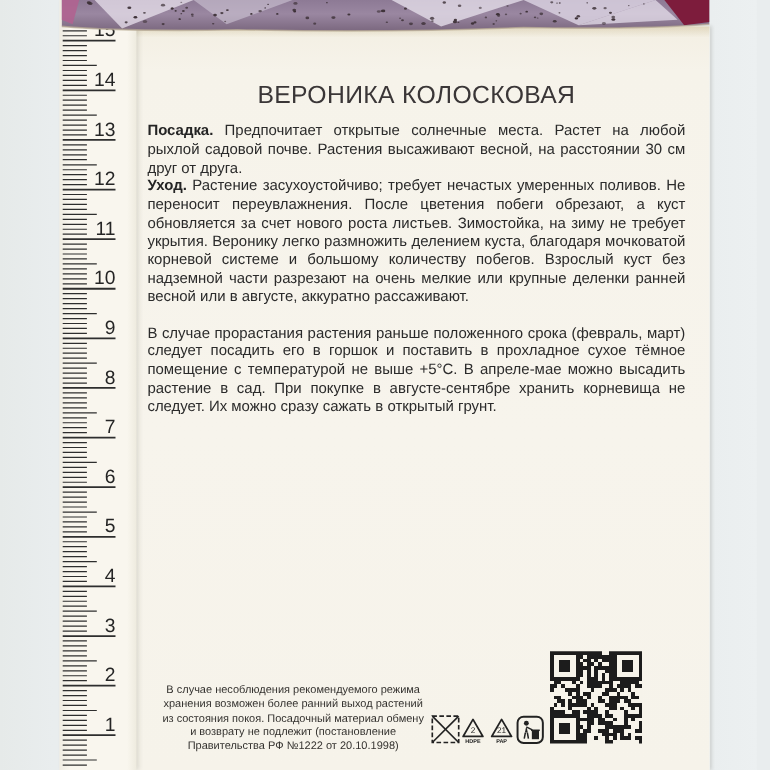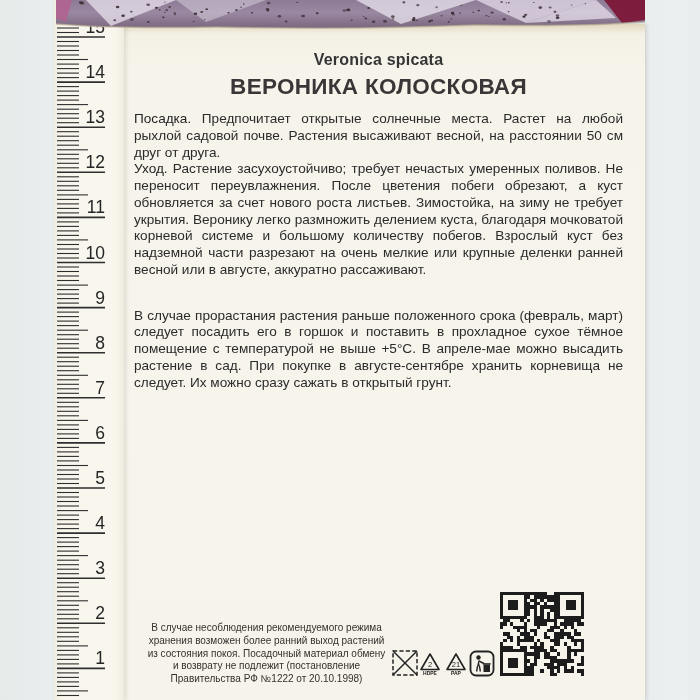--- a/index.html
+++ b/index.html
@@ -34,31 +34,31 @@
   .ruler svg{position:absolute;left:0;top:0;}
   
   .seed-band{position:absolute;left:56px;top:0;width:589px;height:36px;}
   
   .latin-name{
     position:absolute;left:134px;top:51px;width:489px;
     text-align:center;font-size:16px;font-weight:bold;color:#353535;letter-spacing:.2px;
   }
   .ru-name{
     position:absolute;left:134px;top:74px;width:489px;
-    text-align:center;font-size:22.5px;font-weight:bold;color:#3a3637;letter-spacing:.3px;
+    text-align:center;font-size:22.5px;font-weight:normal;color:#3a3637;letter-spacing:.3px;
   }
   
   .body-text{
     position:absolute;left:134px;top:111px;width:489px;
     font-size:13.6px;line-height:16.75px;color:var(--ink);
     text-align:justify;
   }
   .body-text p{margin:0;}
-  .body-text p.gap-before{margin-top:29px;}
-  .body-text b{font-weight:normal;color:#242424;}
+  .body-text p.gap-before{margin-top:16px;}
+  .body-text b{font-weight:bold;color:#242424;}
   
   .disclaimer{
     position:absolute;left:145px;top:622px;width:243px;
     font-size:10px;line-height:12.8px;color:#33312e;text-align:center;
   }
   .footer-icons{position:absolute;left:0;top:0;}
   .icon-abs{position:absolute;}
   .qr{position:absolute;left:500px;top:592px;width:84px;height:84px;}
 </style>
 </head>
@@ -339,25 +339,24 @@
           <ellipse cx="100.7" cy="7.7" rx="1.2" ry="0.8" fill="#3c3036" opacity="0.91"></ellipse>
           <ellipse cx="448.3" cy="19.3" rx="1.7" ry="1.2" fill="#3c3036" opacity="0.87"></ellipse>
           <ellipse cx="469.7" cy="14.8" rx="1.6" ry="1.1" fill="#3c3036" opacity="0.86"></ellipse>
           <ellipse cx="180.5" cy="10.1" rx="1.6" ry="1.1" fill="#3c3036" opacity="0.70"></ellipse>
           <ellipse cx="145.7" cy="11.9" rx="1.5" ry="1.0" fill="#3c3036" opacity="0.85"></ellipse>
         </g>
       <path d="M0,24 Q60,29 160,27 Q300,30 420,25 Q520,27 589,22" fill="none" stroke="#b9ad94" stroke-width="1.5" opacity="0.7"></path>
     </svg>
   </div>
 
-  <div class="latin-name">Veronica spicata</div>
   <div class="ru-name">ВЕРОНИКА КОЛОСКОВАЯ</div>
 
   <div class="body-text">
-    <p><b>Посадка.</b> <span>Предпочитает открытые солнечные места. Растет на любой рыхлой садовой почве. Растения высаживают весной, на расстоянии 50 см друг от друга.</span></p>
+    <p><b>Посадка.</b> <span>Предпочитает открытые солнечные места. Растет на любой рыхлой садовой почве. Растения высаживают весной, на расстоянии 30 см друг от друга.</span></p>
     <p><b>Уход.</b> <span>Растение засухоустойчиво; требует нечастых умеренных поливов. Не переносит переувлажнения. После цветения побеги обрезают, а куст обновляется за счет нового роста листьев. Зимостойка, на зиму не требует укрытия. Веронику легко размножить делением куста, благодаря мочковатой корневой системе и большому количеству побегов. Взрослый куст без надземной части разрезают на очень мелкие или крупные деленки ранней весной или в августе, аккуратно рассаживают.</span></p>
     <p class="gap-before"><span>В случае прорастания растения раньше положенного срока (февраль, март) следует посадить его в горшок и поставить в прохладное сухое тёмное помещение с температурой не выше +5°С. В апреле-мае можно высадить растение в сад. При покупке в августе-сентябре хранить корневища не следует. Их можно сразу сажать в открытый грунт.</span></p>
   </div>
 
   <div class="disclaimer">В случае несоблюдения рекомендуемого режима хранения возможен более ранний выход растений из состояния покоя. Посадочный материал обмену и возврату не подлежит (постановление Правительства РФ №1222 от 20.10.1998)</div>
 
   <div class="footer-icons">
 
     <svg class="icon-abs" style="left:391px;top:649px" width="28" height="28" viewBox="0 0 28 28">
       <rect x="2" y="2" width="24" height="24" fill="none" stroke="#222" stroke-width="1.5" stroke-dasharray="4.2 2.2"></rect>

